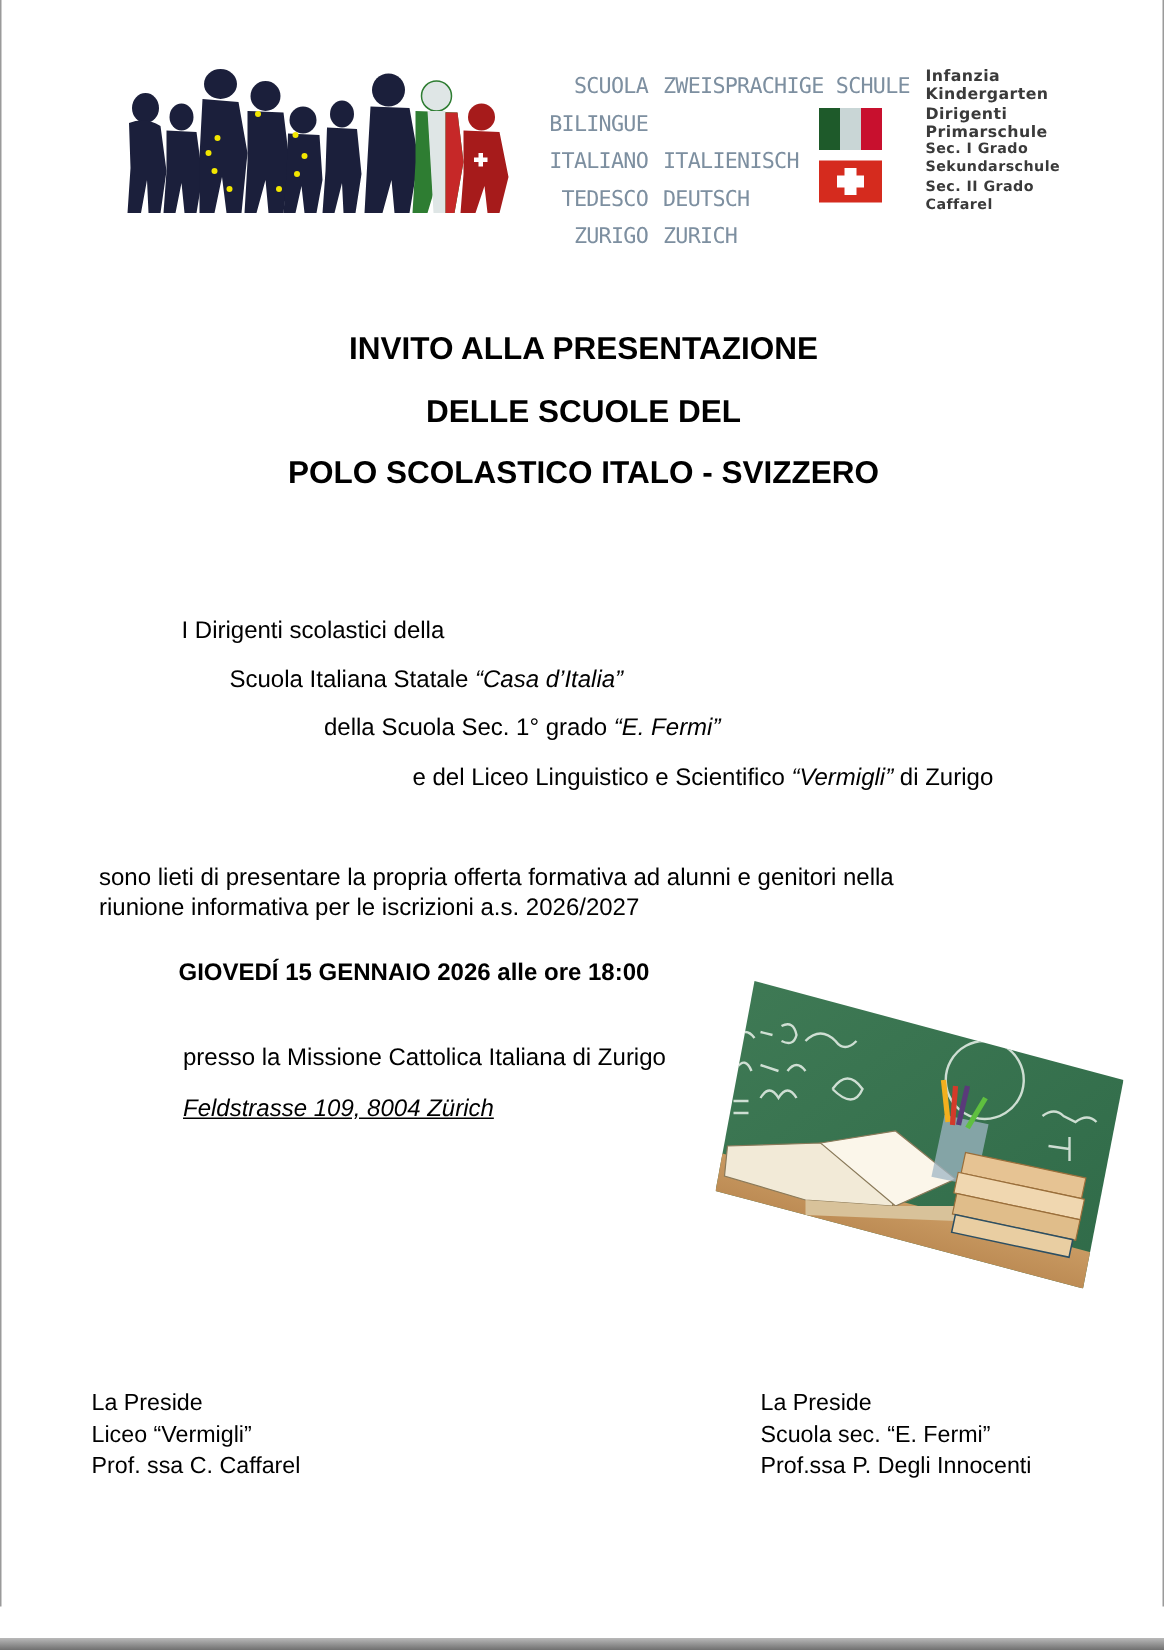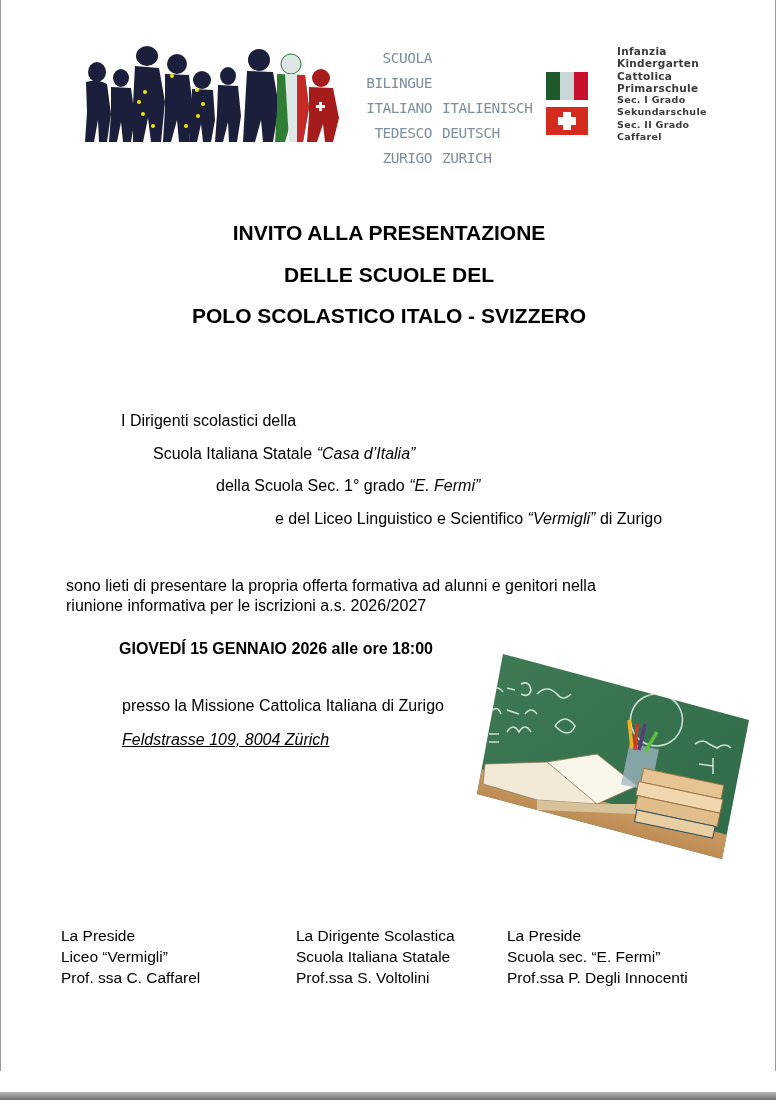--- a/index.html
+++ b/index.html
@@ -98,20 +98,21 @@
 
       <ellipse cx="240" cy="36" rx="9" ry="9" fill="#a61b1b"></ellipse>
       <path d="M228 45 L252 46 L258 76 L252 100 L244 100 L242 82 L236 100 L226 100 L228 74 Z" fill="#a61b1b"></path>
       <rect x="238" y="60" width="3" height="9" fill="#fff"></rect>
         <rect x="235" y="63" width="9" height="3" fill="#fff"></rect>
     </svg>
 
     <div class="school-names">
       <div class="row">
           <span class="it">SCUOLA BILINGUE</span>
+          <span class="de">ZWEISPRACHIGE SCHULE</span>
         </div>
       <div class="row">
           <span class="it">ITALIANO</span>
           <span class="de">ITALIENISCH</span>
         </div>
       <div class="row">
           <span class="it">TEDESCO</span>
           <span class="de">DEUTSCH</span>
         </div>
       <div class="row">
@@ -125,21 +126,21 @@
         <span style="background:#1e5a2a"></span>
           <span style="background:#c9d6d6"></span>
           <span style="background:#c8102e"></span>
       </div>
       <div class="flag-ch"></div>
     </div>
 
     <div class="levels">
       <div>Infanzia</div>
       <div>Kindergarten</div>
-      <div>Cattolica</div>
+      <div>Dirigenti</div>
       <div>Primarschule</div>
       <div class="small">Sec. I Grado</div>
       <div class="small">Sekundarschule</div>
       <div class="small">Sec. II Grado</div>
       <div class="small">Caffarel</div>
     </div>
 
   </div>
 
   <div class="title">
@@ -213,24 +214,19 @@
         <rect x="162" y="164" width="80" height="12" fill="#e9cea2" stroke="#2c4f63" stroke-width="1"></rect>
       </g>
     </g>
   </svg>
 
   <div class="sig" style="left:60px;">
     <div>La Preside</div>
     <div>Liceo “Vermigli”</div>
     <div>Prof. ssa C. Caffarel</div>
   </div>
-  <div class="sig" style="left:295px;">
-    <div>La Dirigente Scolastica</div>
-    <div>Scuola Italiana Statale</div>
-    <div>Prof.ssa S. Voltolini</div>
-  </div>
   <div class="sig" style="left:506px;">
     <div>La Preside</div>
     <div>Scuola sec. “E. Fermi”</div>
     <div>Prof.ssa P. Degli Innocenti</div>
   </div>
 </div>
 <div class="bottom-strip"></div>
 
 </body></html>

